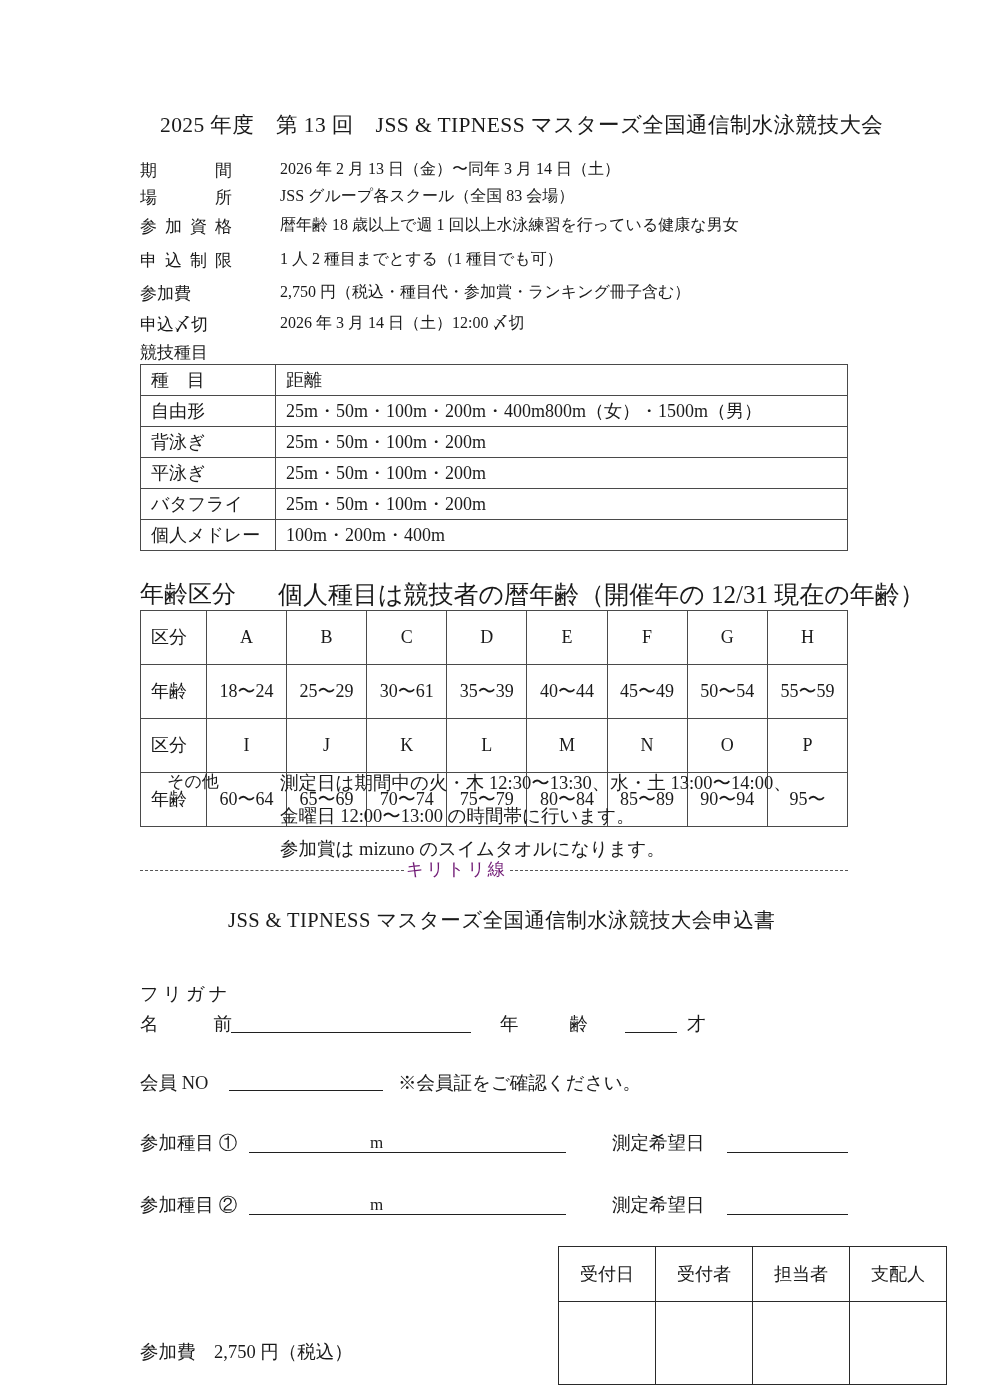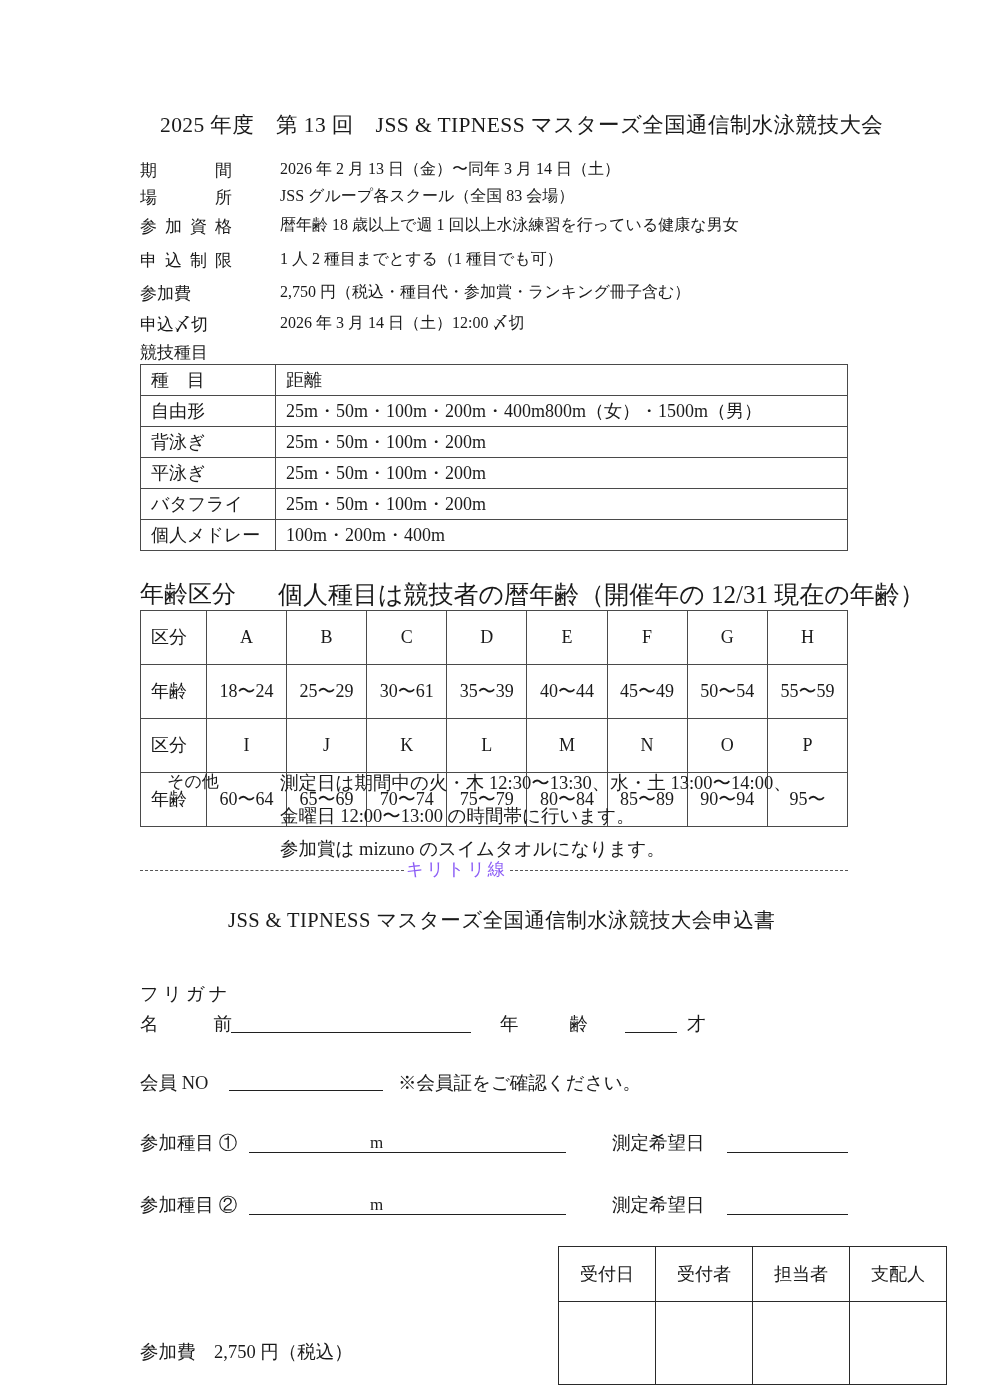--- a/index.html
+++ b/index.html
@@ -124,21 +124,21 @@
     border-top: 1.4px dashed #555;
     height: 0;
     position: relative;
     top: 1px;
   }
   .dash-run.left  { flex-grow: 0.78; }
   #cut-label {
     padding: 0 2px;
     font-family: "Liberation Serif", serif;
     letter-spacing: 2.5px;
-    color: #8b5cf6;
+    color: #701a75;
     font-size: 17.5px;
   }
 
   
   .f-label { font-size: 18.5px; }
   .rule {
     position: absolute;
     border-bottom: 1.8px solid #202020;
     height: 0;
   }

